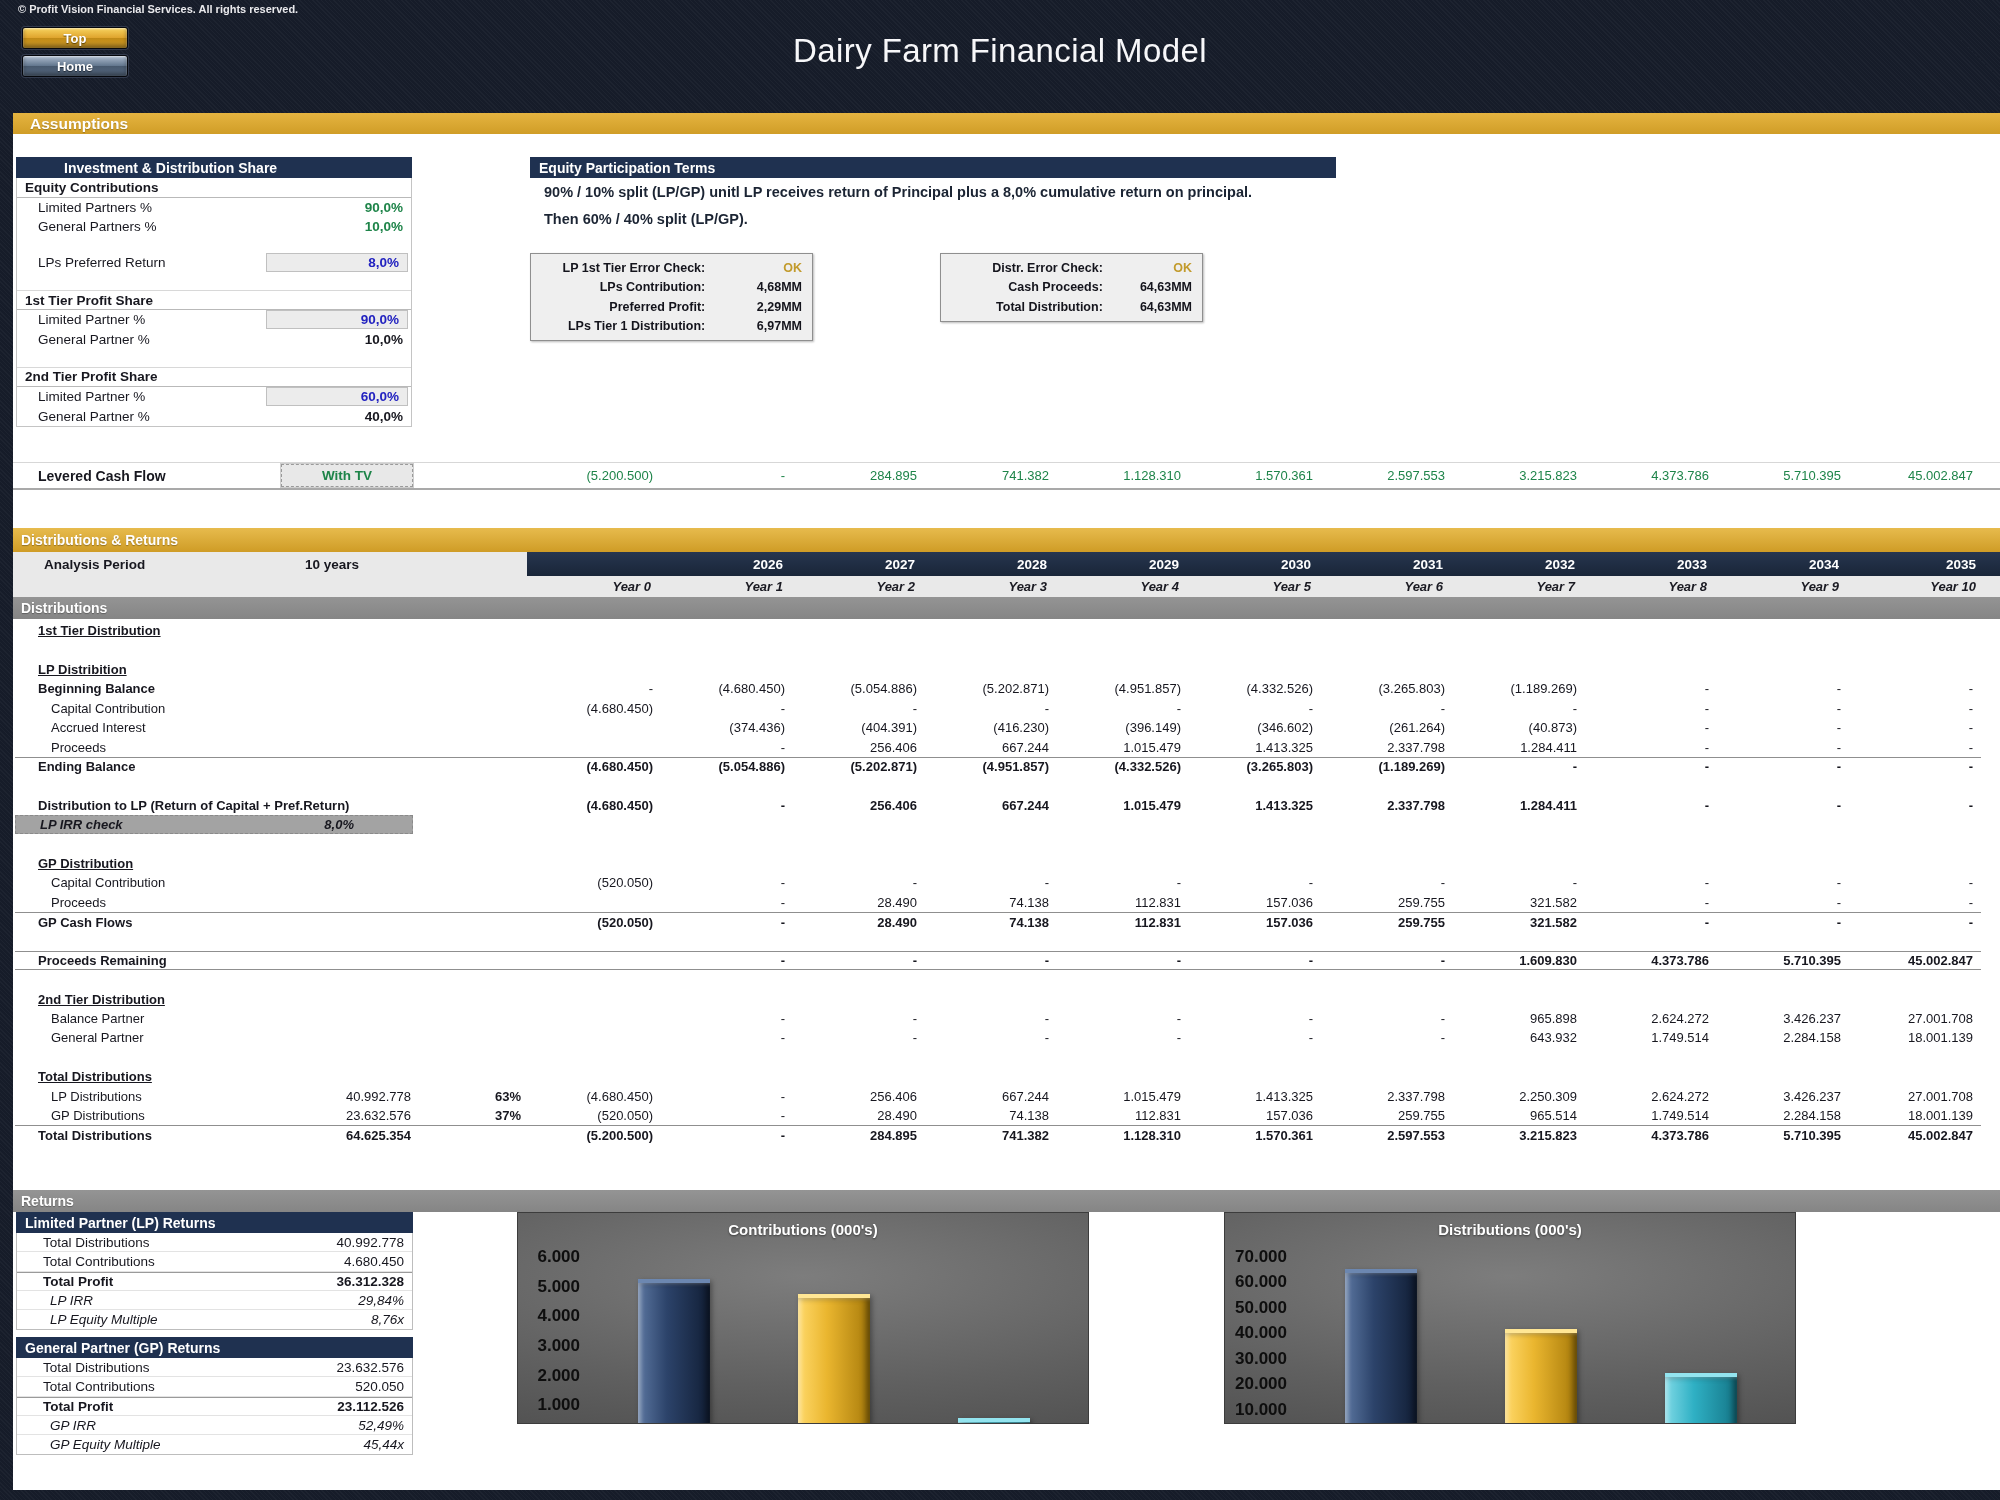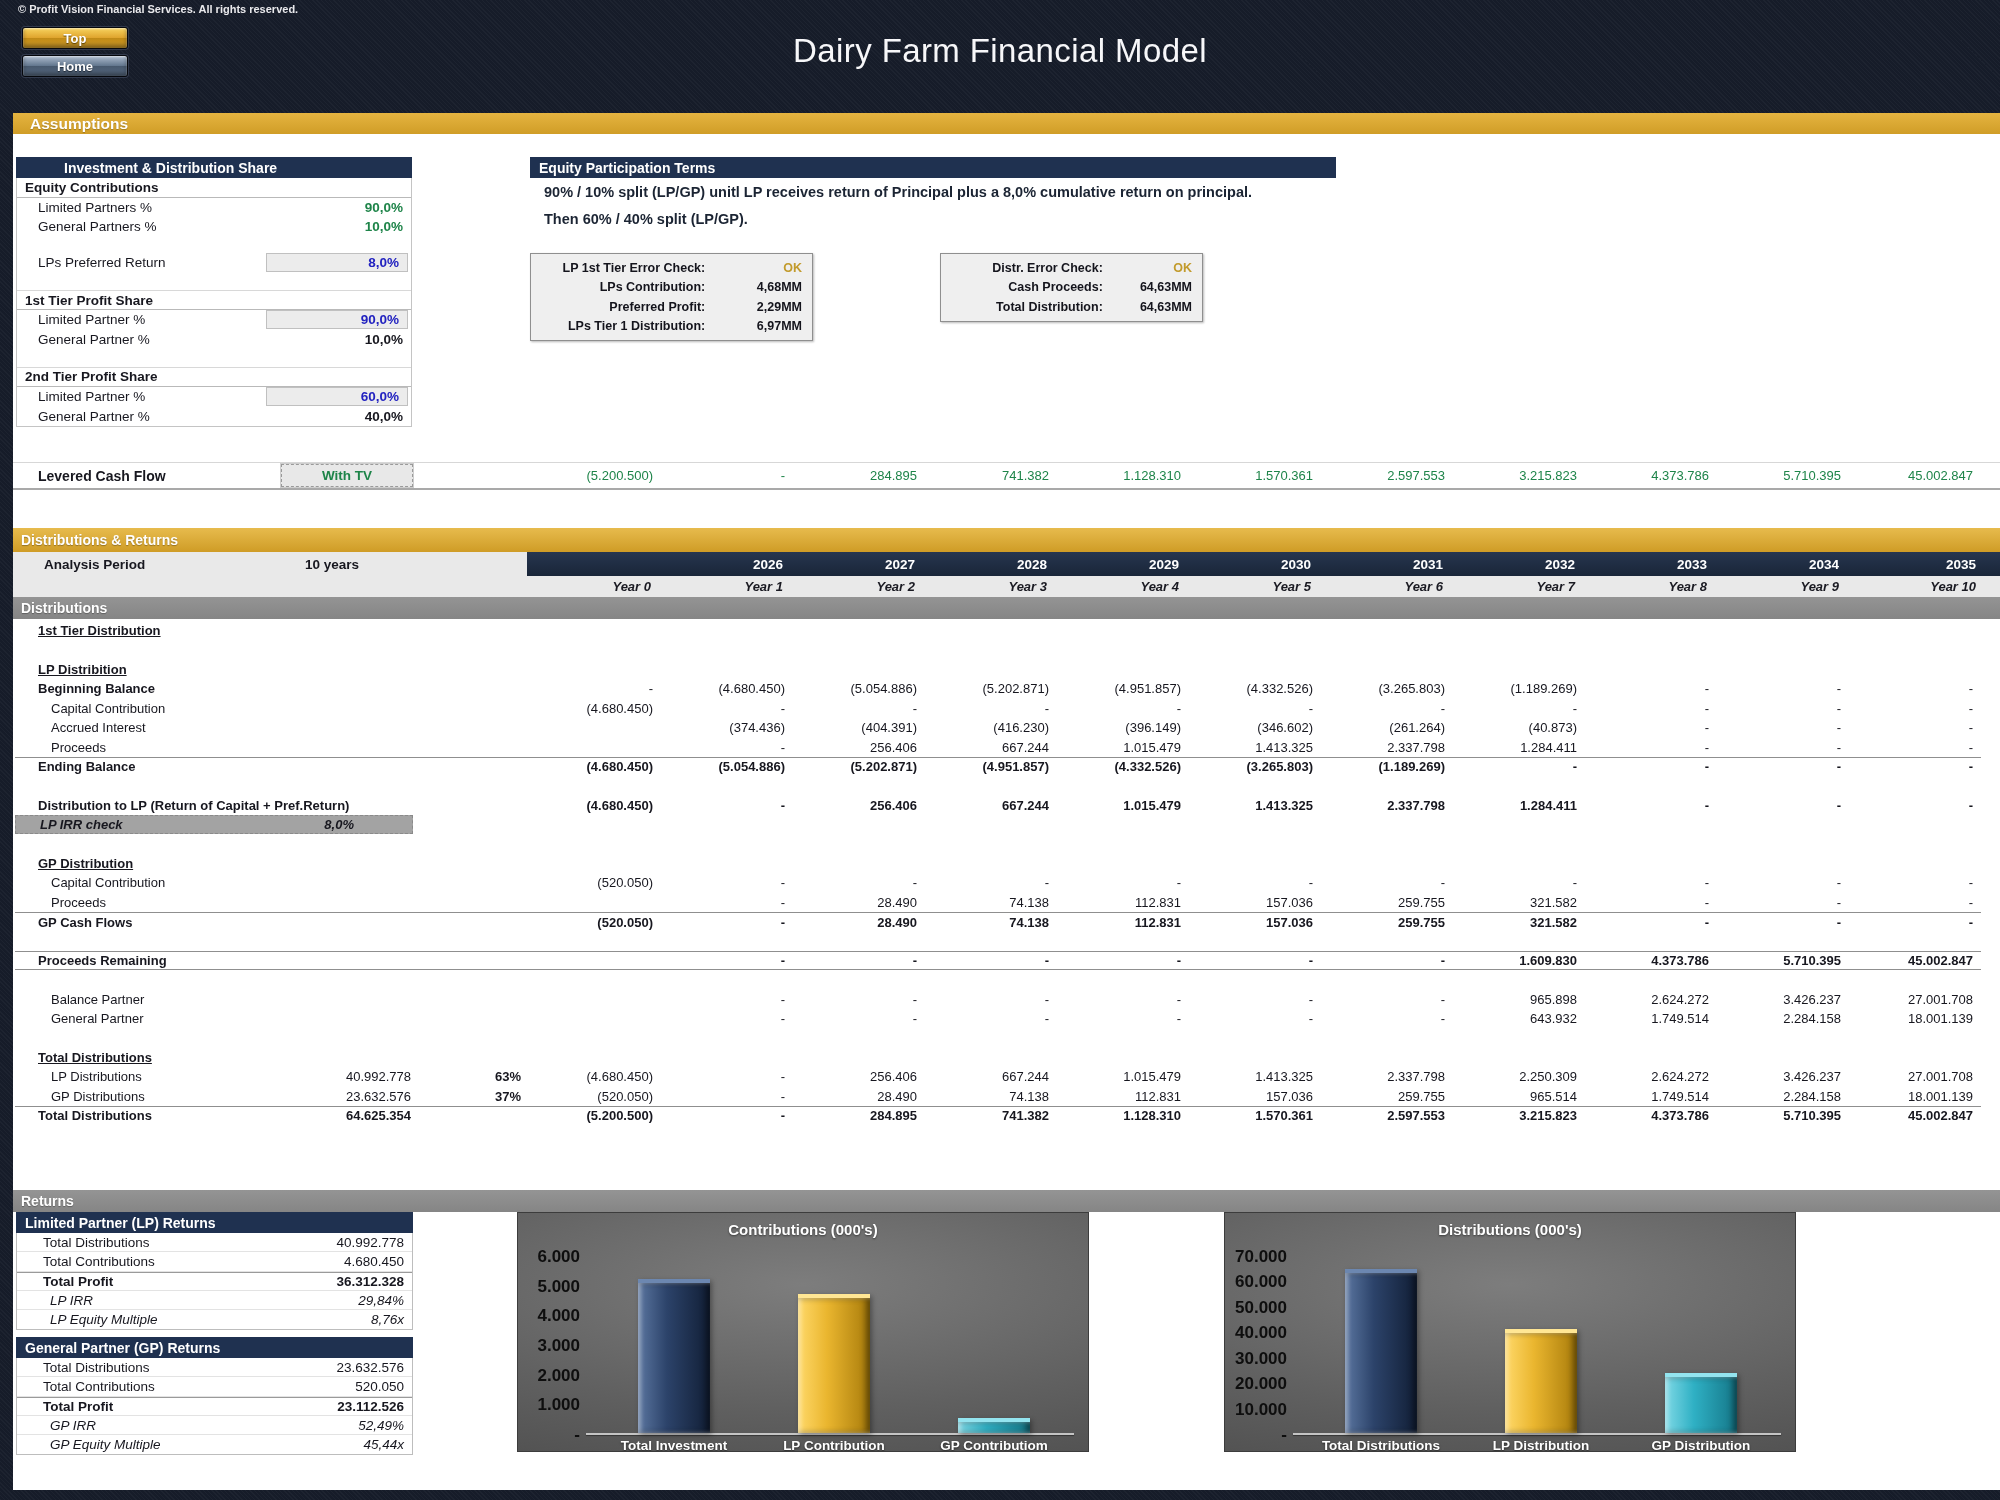--- a/index.html
+++ b/index.html
@@ -90,21 +90,21 @@
   .rpanel { position:absolute; left:3px; width:397px; background:#fff; border:1px solid #bdbdbd; border-top:none; }
   #returns-panel-1 { top:1099px; } #returns-panel-2 { top:1224px; }
   .rpanel .navyhead { height:21px; margin:0 -1px; }
   .rprow { height:19.3px; display:flex; align-items:center; font-size:13.5px; border-bottom:1px solid #e3e3e3; }
   .rprow:last-child { border-bottom:none; }
   .rprow .rl { flex:1; padding-left:26px; }
   .rprow.it { font-style:italic; } .rprow.it .rl { padding-left:33px; }
   .rprow .rv { padding-right:8px; }
   .rprow.bd { font-weight:bold; border-top:1px solid #9a9a9a; }
   
-  .chart { position:absolute; top:1099px; width:572px; height:240px; overflow:hidden;
+  .chart { position:absolute; top:1099px; width:572px; height:212px; overflow:hidden;
     background:radial-gradient(ellipse 130% 95% at 50% 30%, #7d7d7d 0%, #606060 55%, #4b4b4b 100%);
     border:1px solid #3c3c3c; }
   #chart-1 { left:504px; } #chart-2 { left:1211px; }
   .ctitle { position:absolute; top:8px; left:0; width:100%; text-align:center; color:#fff; font-weight:bold; font-size:15px; text-shadow:0 1px 2px rgba(0,0,0,.5); }
   .ytick { position:absolute; width:58px; text-align:right; font-size:17px; font-weight:bold; color:#0e0e0e; }
   .baseline { position:absolute; height:2px; background:#c4c4c4; box-shadow:0 1px 1px rgba(0,0,0,.4); }
   .cbar { position:absolute; width:72px;
     box-shadow:inset 3px 0 4px rgba(255,255,255,.38), inset -4px 0 6px rgba(0,0,0,.45), 2px 2px 5px rgba(0,0,0,.35); }
   .xlabel { position:absolute; width:180px; text-align:center; color:#fff; font-weight:bold; font-size:13.5px; text-shadow:0 1px 2px rgba(0,0,0,.6); }
 </style>
@@ -445,20 +445,25 @@
         <span class="c b">-</span>
         <span class="c b">-</span>
         <span class="c b">-</span>
         <span class="c b">-</span>
         <span class="c b">1.609.830</span>
         <span class="c b">4.373.786</span>
         <span class="c b">5.710.395</span>
         <span class="c b">45.002.847</span>
       </div>
       <div class="trow"></div>
+      <div class="trow grid">
+        <span class="c lab b u">2nd Tier Distribution</span>
+        <span class="c"></span>
+        <span class="c b"></span>
+      </div>
       <div class="trow grid">
         <span class="c lab ind">Balance Partner</span>
         <span class="c"></span>
         <span class="c b"></span>
         <span class="c"></span>
         <span class="c">-</span>
         <span class="c">-</span>
         <span class="c">-</span>
         <span class="c">-</span>
         <span class="c">-</span>

